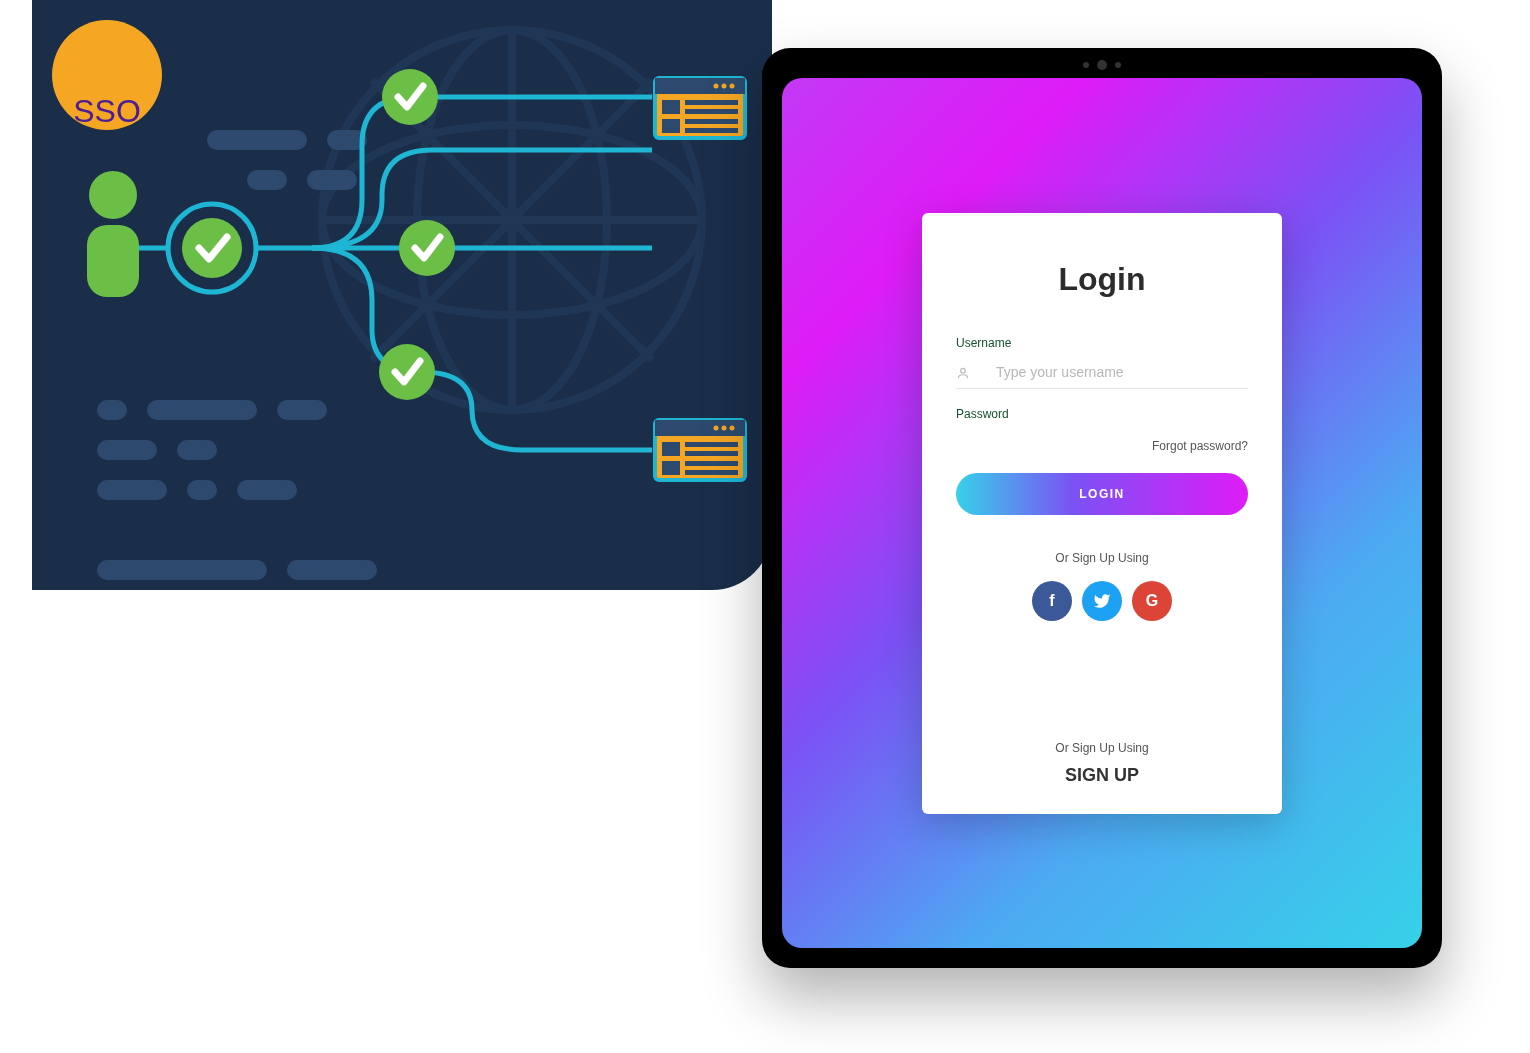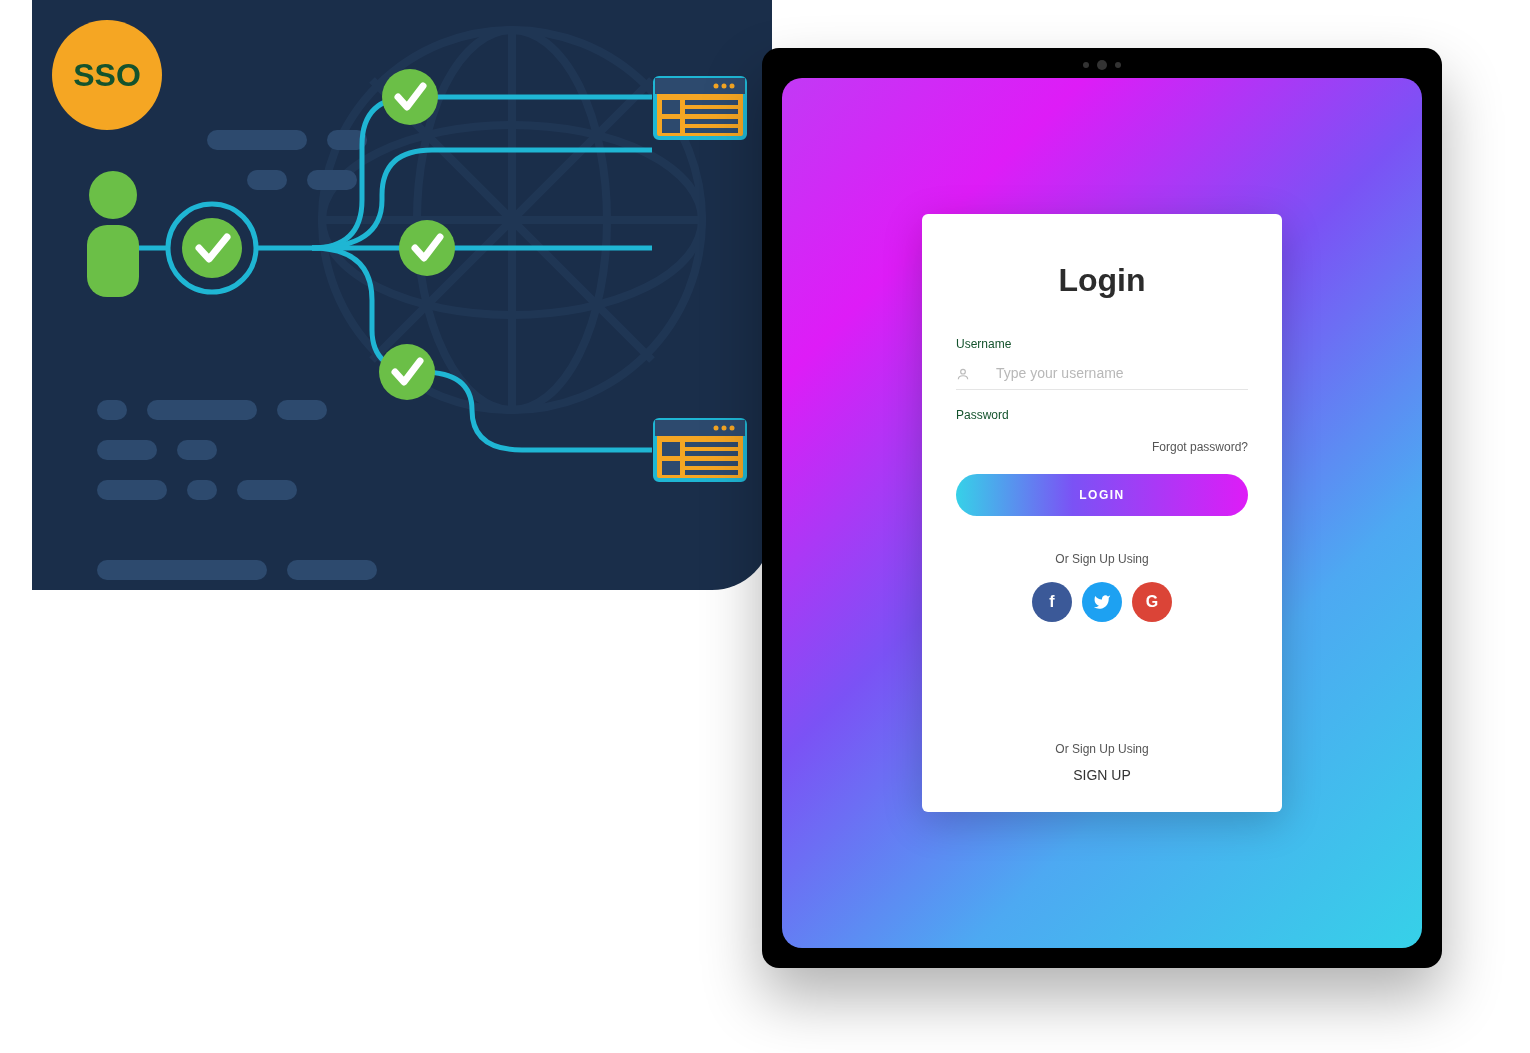--- a/index.html
+++ b/index.html
@@ -24,25 +24,25 @@
     }
     .sso-badge {
       position: absolute;
       left: 20px;
       top: 20px;
       width: 110px;
       height: 110px;
       border-radius: 50%;
       background: #f5a623;
       display: flex;
-      align-items: center;
+      align-items: flex-end;
       justify-content: center;
-      color: #14532d;
+      color: #4c1d95;
       font-size: 32px;
-      font-weight: 700;
+      font-weight: 400;
       z-index: 10;
     }
     .globe-bg {
       position: absolute;
       right: 60px;
       top: 20px;
       width: 400px;
       height: 400px;
       opacity: 0.3;
       z-index: 1;
@@ -69,21 +69,21 @@
     .bar { fill: #2d4a6e; }
 
     
     .tablet {
       position: absolute;
       left: 762px;
       top: 48px;
       width: 680px;
       height: 920px;
       background: #000;
-      border-radius: 17px;
+      border-radius: 28px;
       padding: 30px 20px 20px 20px;
       box-shadow: 0 30px 60px rgba(0,0,0,0.3);
       z-index: 20;
     }
     .tablet-camera {
       position: absolute;
       top: 12px;
       left: 50%;
       transform: translateX(-50%);
       display: flex;
@@ -200,22 +200,22 @@
     .bottom-signup {
       margin-top: 120px;
       text-align: center;
     }
     .bottom-signup .or2 {
       font-size: 12px;
       color: #555;
       margin-bottom: 10px;
     }
     .signup-link {
-      font-size: 14px;
-      font-weight: 400;
+      font-size: 18px;
+      font-weight: 700;
       color: #333;
       cursor: pointer;
     }
   </style>
 </head>
 <body>
 
 <div class="sso-panel">
   <div class="sso-badge">
     <span>SSO</span>

